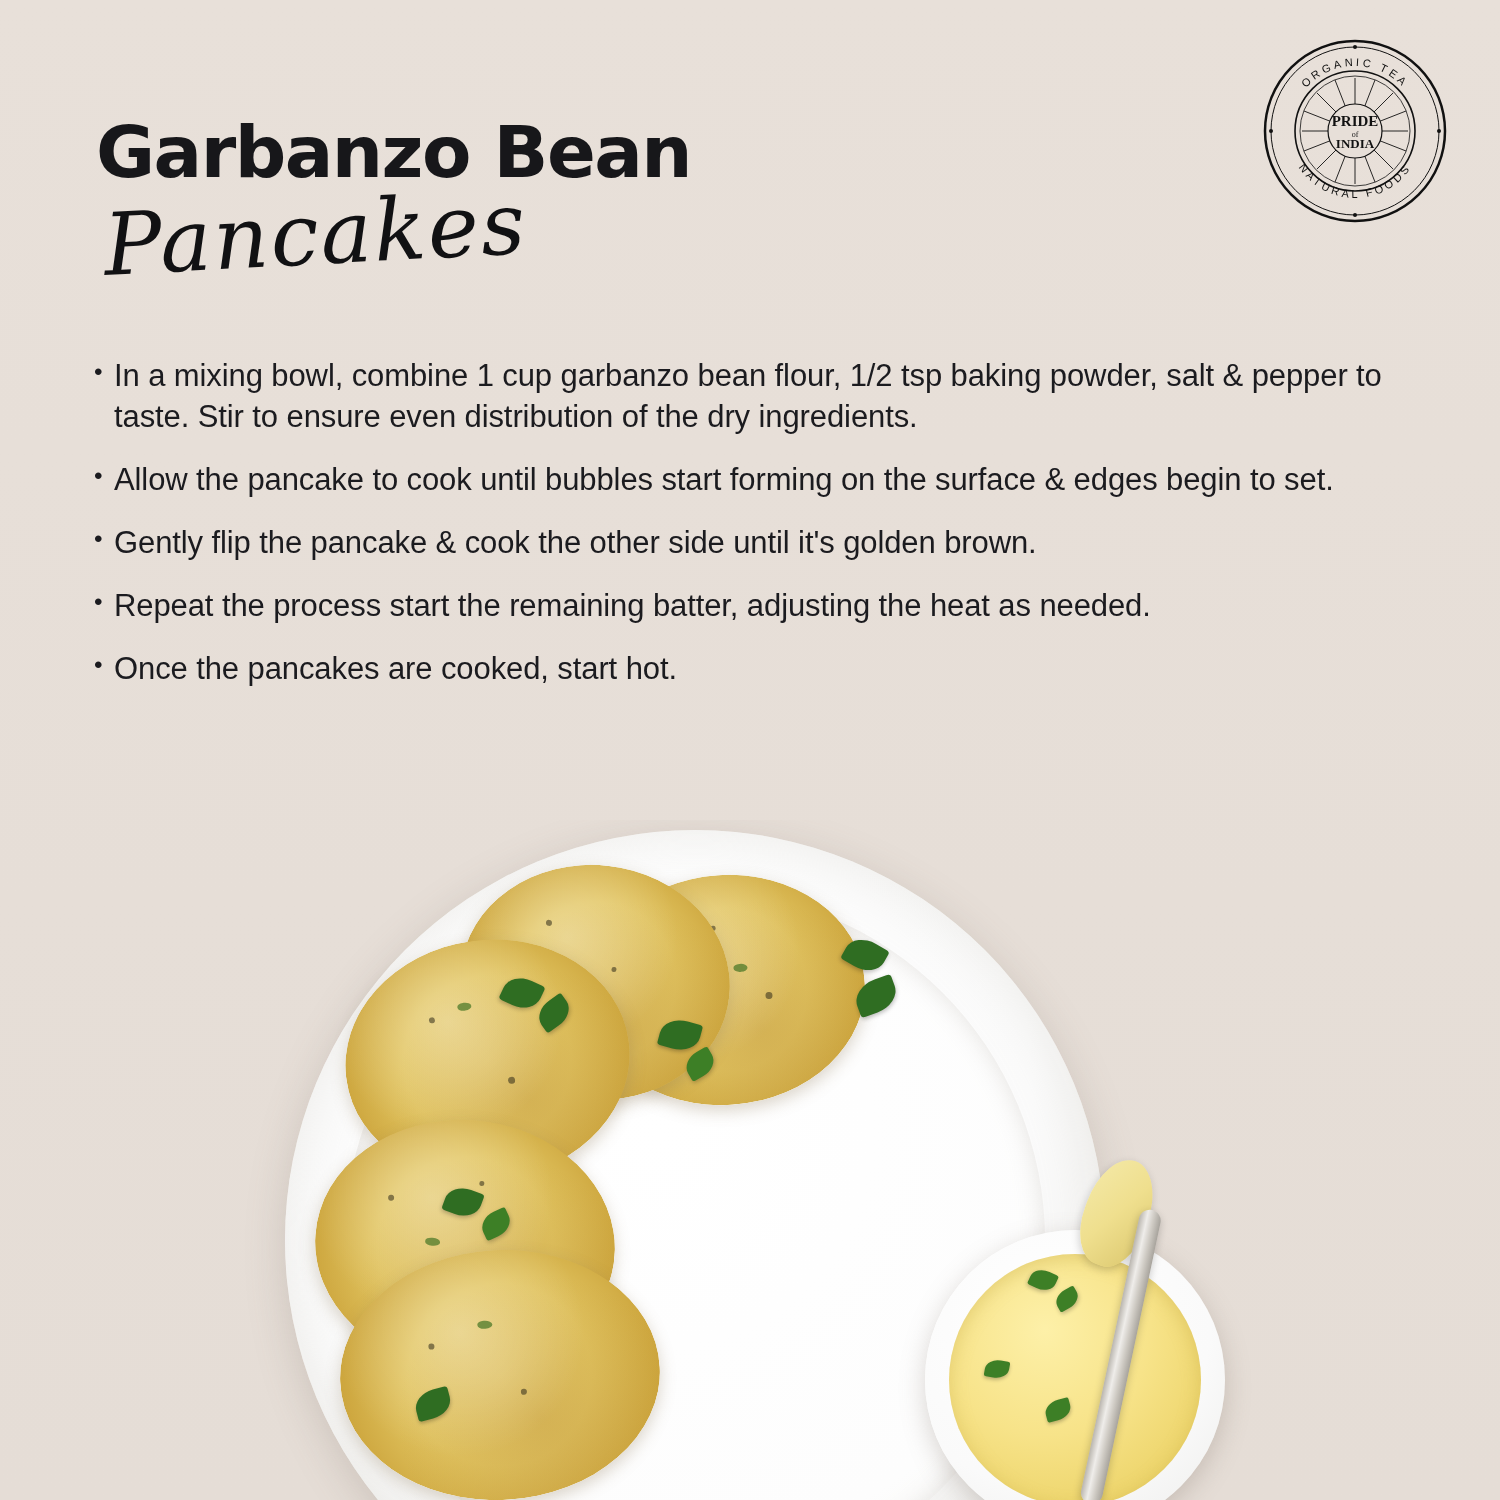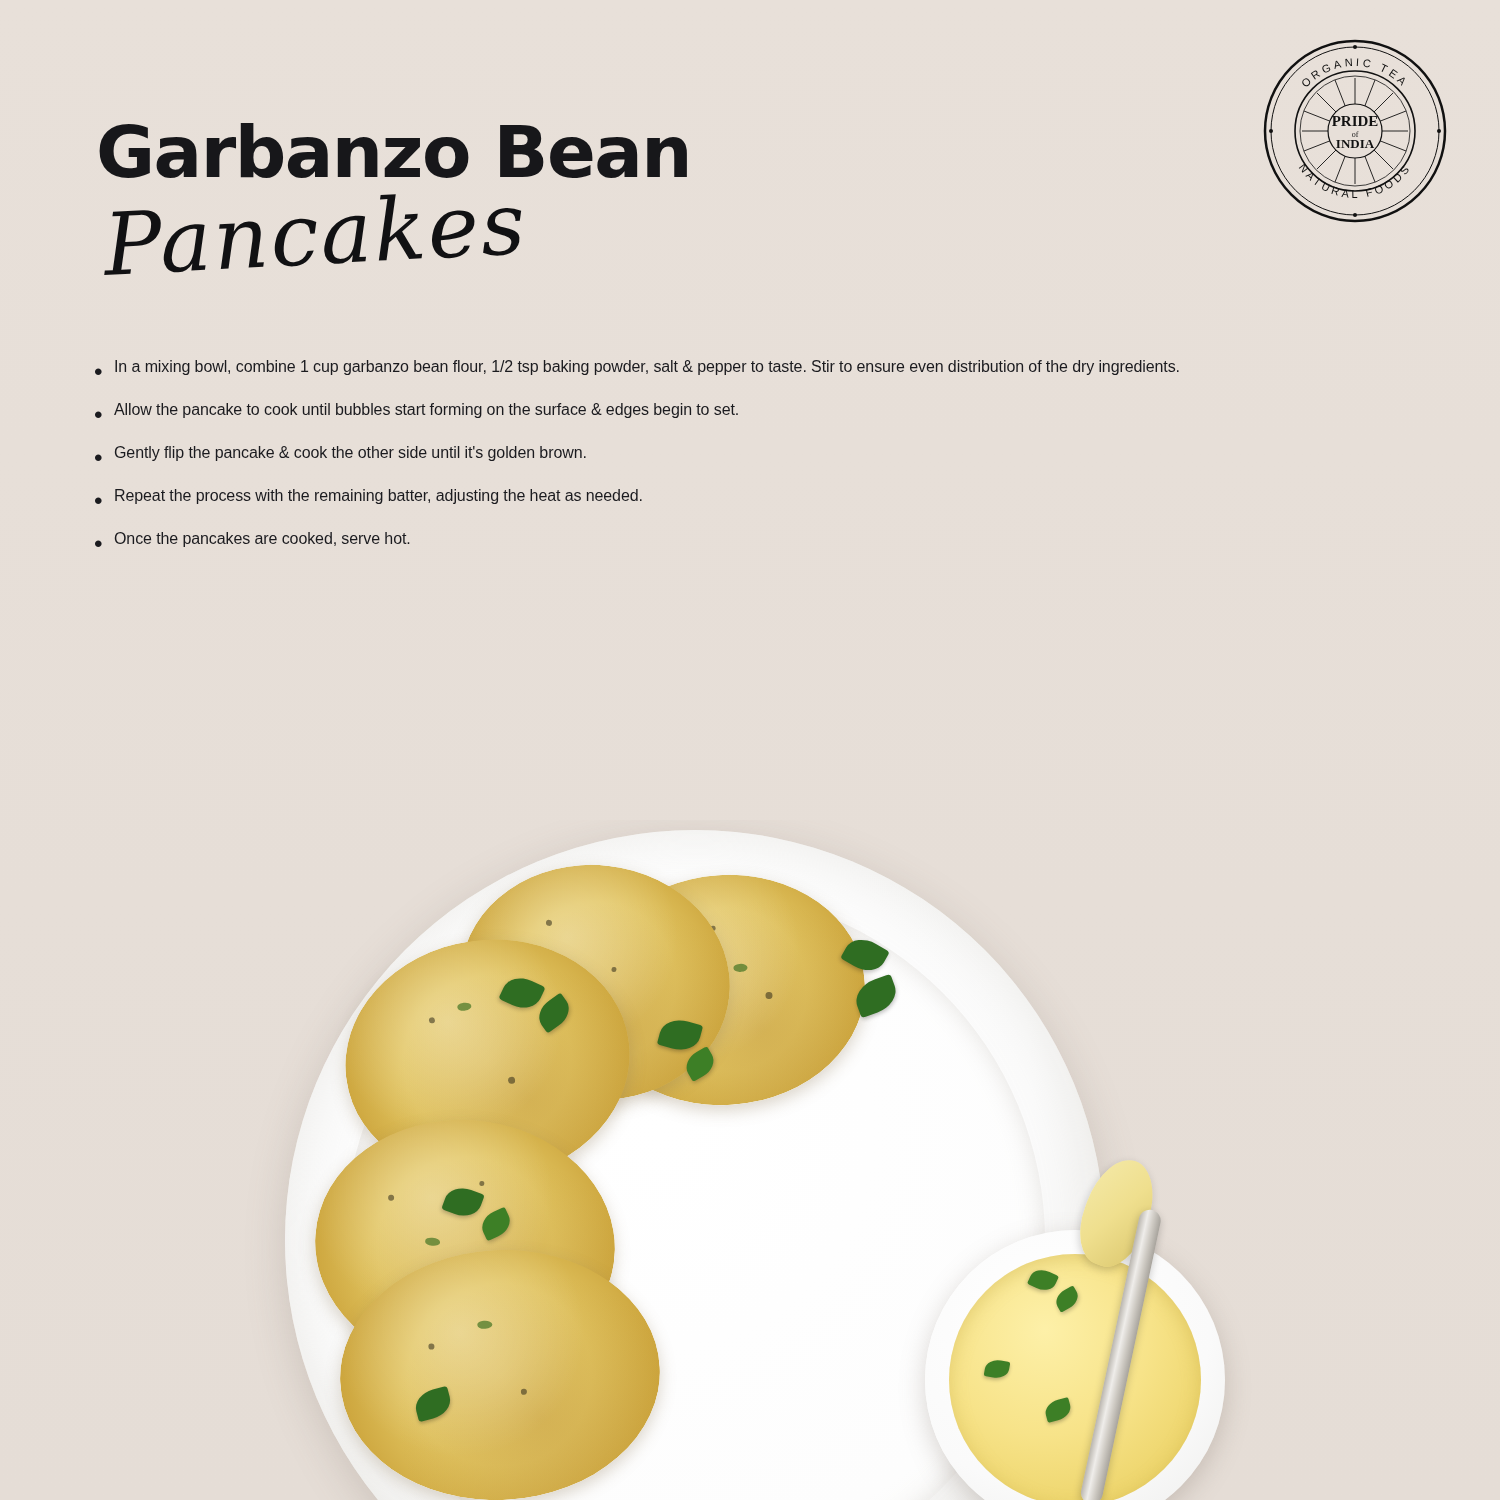--- a/index.html
+++ b/index.html
@@ -69,21 +69,21 @@
     position: absolute;
     left: 92px;
     top: 356px;
     width: 1320px;
     list-style: none;
     margin: 0;
     padding: 0;
   }
   .step {
     position: relative;
-    font-size: 16px;
+    font-size: 31px;
     line-height: 1.32;
     color: #1b1b1f;
     margin-bottom: 22px;
     padding-left: 22px;
     letter-spacing: -0.1px;
   }
   .step::before {
     content: "\2022";
     position: absolute;
     left: 2px;
@@ -248,22 +248,22 @@
 
   <div class="title-block">
     <div class="title-main">Garbanzo Bean</div>
     <div class="title-script">Pancakes</div>
   </div>
 
   <ul class="steps">
     <li class="step">In a mixing bowl, combine 1 cup garbanzo bean flour, 1/2 tsp baking powder, salt &amp; pepper to taste. Stir to ensure even distribution of the dry ingredients.</li>
     <li class="step">Allow the pancake to cook until bubbles start forming on the surface &amp; edges begin to set.</li>
     <li class="step">Gently flip the pancake &amp; cook the other side until it's golden brown.</li>
-    <li class="step">Repeat the process with the remaining batter, adjusting the heat as needed.</li>
-    <li class="step">Once the pancakes are cooked, serve hot.</li>
+    <li class="step">Repeat the process start the remaining batter, adjusting the heat as needed.</li>
+    <li class="step">Once the pancakes are cooked, start hot.</li>
   </ul>
 
   <div class="photo">
     <div class="plate">
       <div class="plate-inner"></div>
 
       <div class="pancake" style="left:300px; top:45px; width:280px; height:230px; transform:rotate(-4deg);">
         <div class="pc-surface"></div>
         <div class="pc-speck" style="left:60px; top:70px; width:6px; height:6px;"></div>
         <div class="pc-speck" style="left:130px; top:50px; width:5px; height:5px;"></div>

